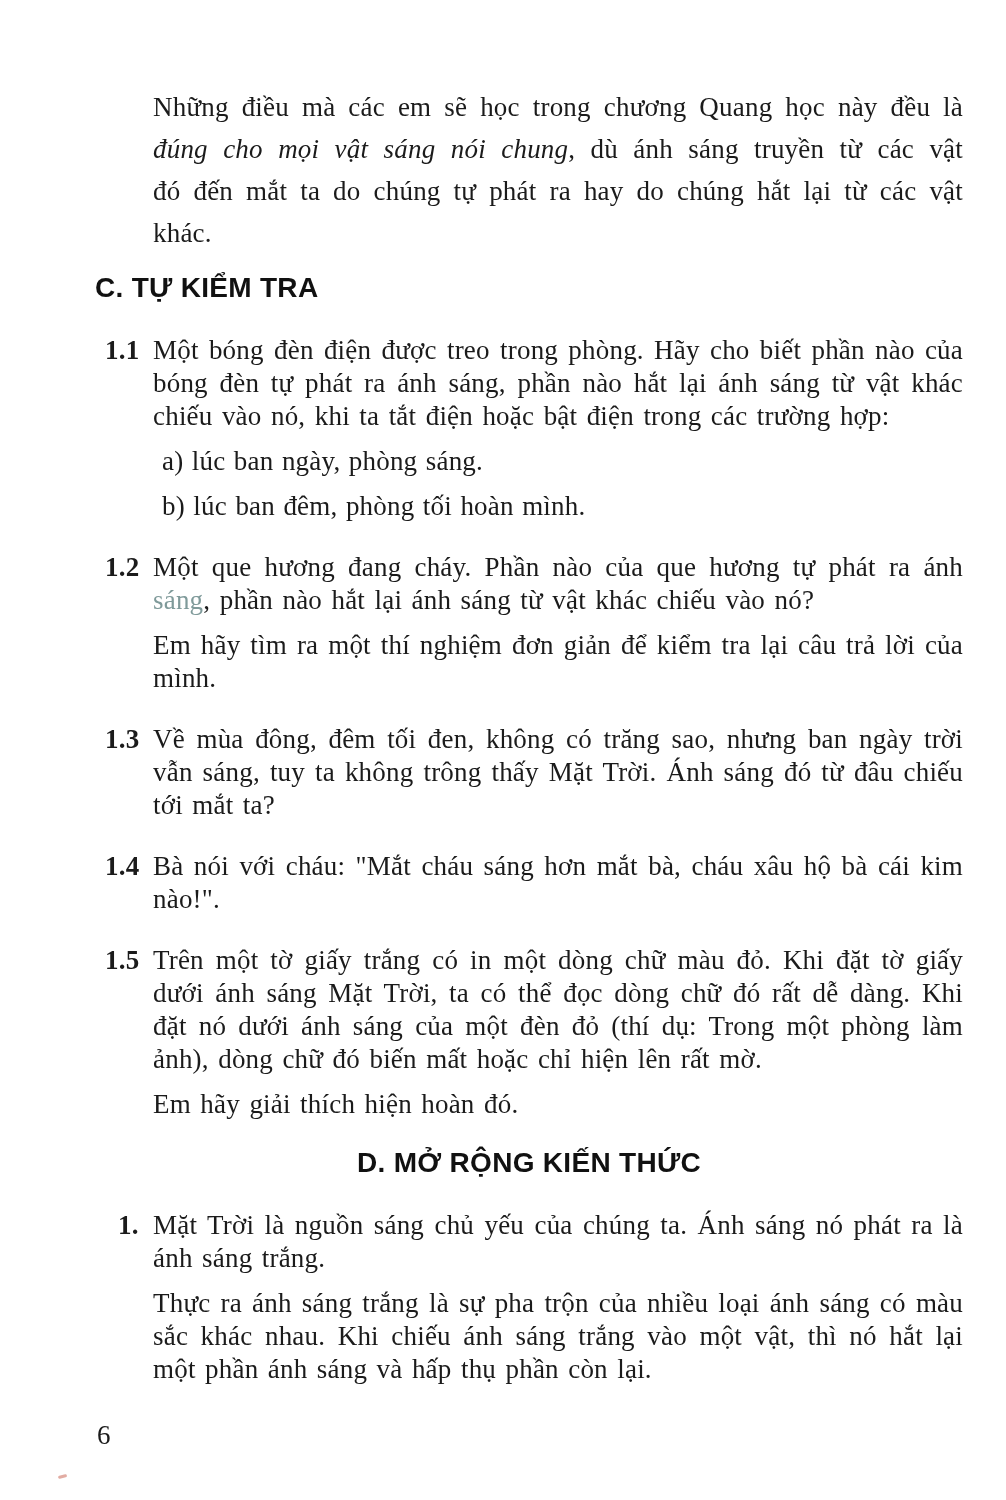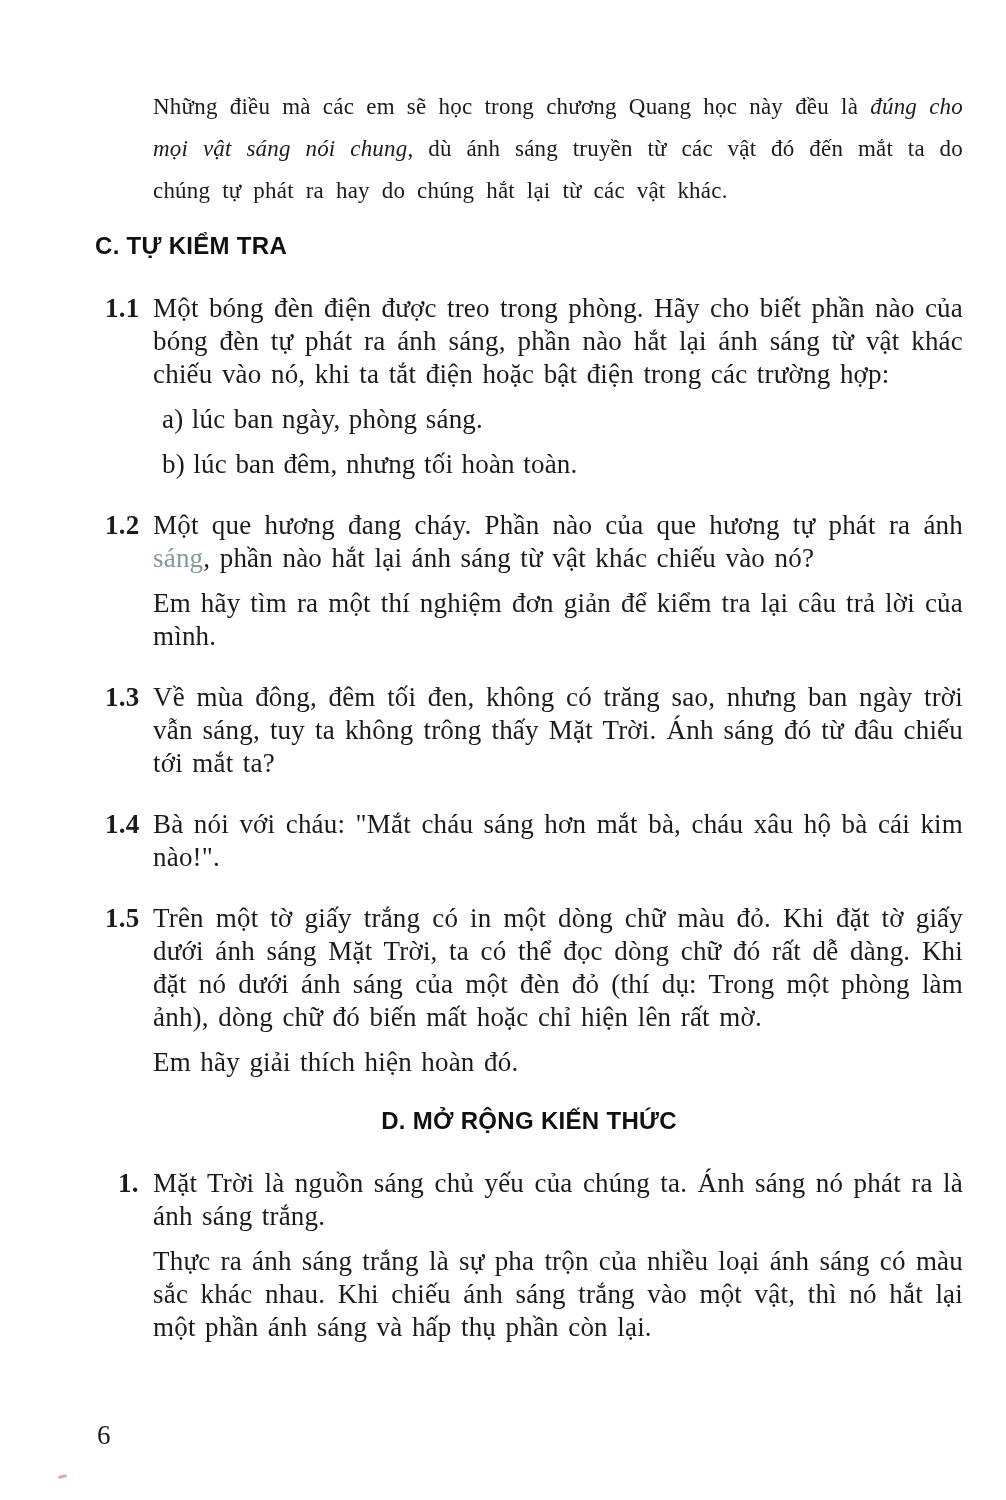--- a/index.html
+++ b/index.html
@@ -13,32 +13,32 @@
     overflow: hidden;
   }
   .content {
     position: absolute;
     left: 95px;
     top: 86px;
     width: 868px;
   }
   .intro {
     margin: 0 0 0 58px;
-    font-size: 23px;
+    font-size: 27px;
     line-height: 42px;
     text-align: justify;
     text-align-last: left;
     word-spacing: 6px;
     letter-spacing: 0.2px;
   }
   .intro .it { font-style: italic; }
   .section-heading {
     font-family: "Liberation Sans", "DejaVu Sans", sans-serif;
     font-weight: bold;
-    font-size: 24px;
+    font-size: 28px;
     line-height: 36px;
     margin: 16px 0 0 0;
     letter-spacing: 0.3px;
     color: #111111;
   }
   .section-heading.d { margin-top: 24px; text-align: center; }
   .item {
     position: relative;
     padding-left: 58px;
     margin-top: 28px;
@@ -92,21 +92,21 @@
 <div class="content">
 
   <p class="intro"><span>Những điều mà các em sẽ học trong chương Quang học này đều là </span><span class="it">đúng cho mọi vật sáng nói chung</span><span>, dù ánh sáng truyền từ các vật đó đến mắt ta do chúng tự phát ra hay do chúng hắt lại từ các vật khác.</span></p>
 
   <h2 class="section-heading">C. TỰ KIỂM TRA</h2>
 
   <div class="item">
     <span class="num">1.1</span>
     <p class="para">Một bóng đèn điện được treo trong phòng. Hãy cho biết phần nào của bóng đèn tự phát ra ánh sáng, phần nào hắt lại ánh sáng từ vật khác chiếu vào nó, khi ta tắt điện hoặc bật điện trong các trường hợp:</p>
     <p class="para sub">a) lúc ban ngày, phòng sáng.</p>
-    <p class="para sub">b) lúc ban đêm, nhưng tối hoàn toàn.</p>
+    <p class="para sub">b) lúc ban đêm, phòng tối hoàn mình.</p>
   </div>
 
   <div class="item">
     <span class="num">1.2</span>
     <p class="para"><span>Một que hương đang cháy. Phần nào của que hương tự phát ra ánh </span><span class="faded">sáng</span><span>, phần nào hắt lại ánh sáng từ vật khác chiếu vào nó?</span></p>
     <p class="para gap">Em hãy tìm ra một thí nghiệm đơn giản để kiểm tra lại câu trả lời của mình.</p>
   </div>
 
   <div class="item">
     <span class="num">1.3</span>

